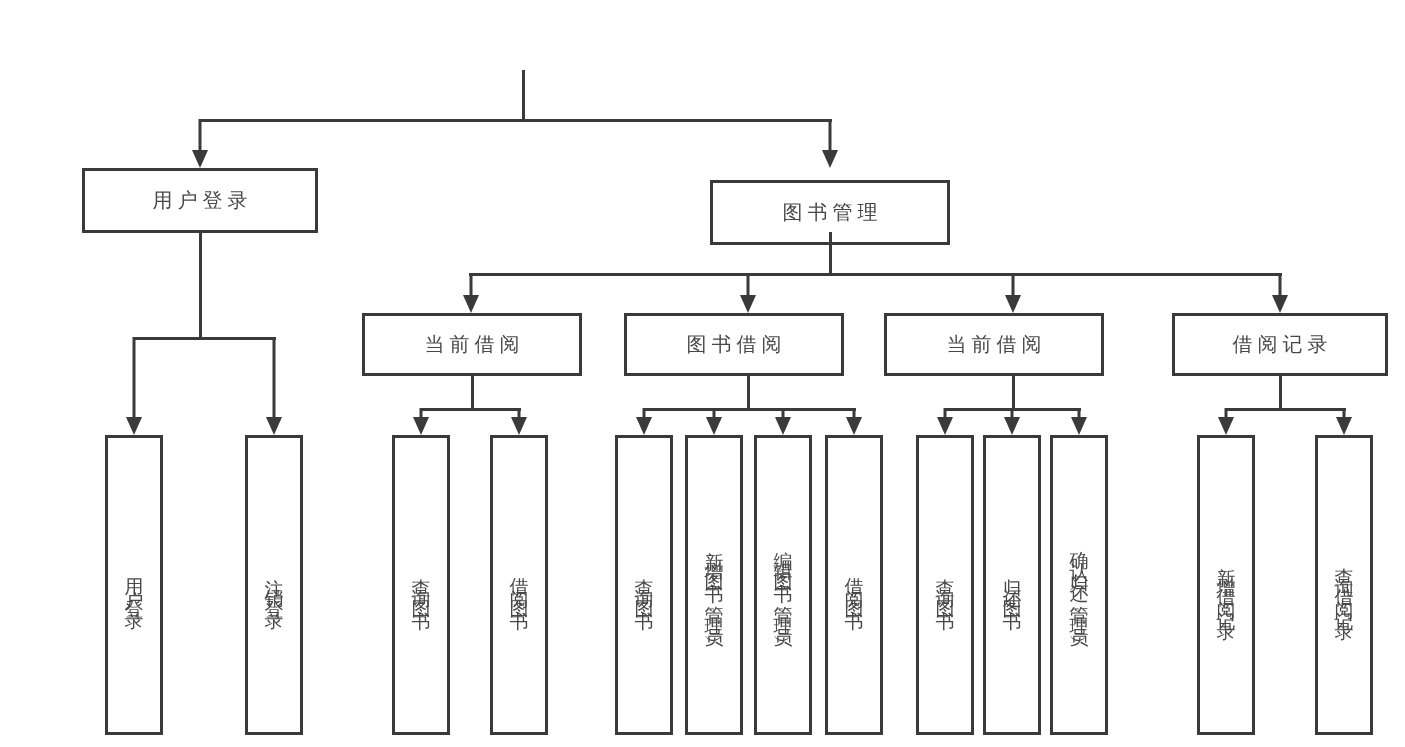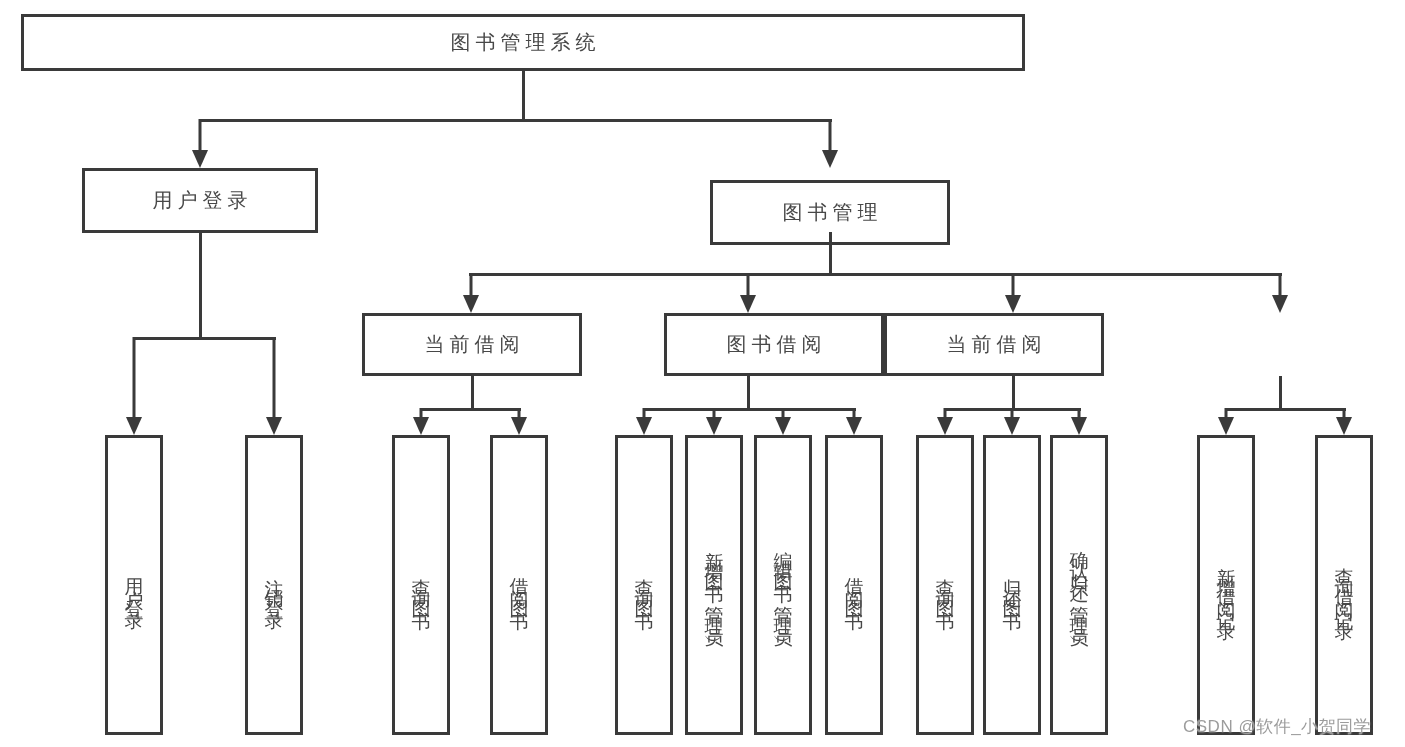--- a/index.html
+++ b/index.html
@@ -75,21 +75,20 @@
     letter-spacing: 0.5px;
     white-space: nowrap;
     text-shadow: 0 0 2px #ffffff;
   }
 </style>
 </head>
 <body>
 
 <div id="stage">
 
-  <div class="node nh" style="left:21px;top:14px;width:1004px;height:57px">图书管理系统</div>
 
   <div class="vline" style="left:521.5px;top:70px;height:49px"></div>
   <div class="hline" style="left:198.5px;top:119px;width:633px"></div>
   <div class="drop" style="left:192px;top:119px;height:49px"></div>
   <div class="drop" style="left:822px;top:119px;height:49px"></div>
 
   <div class="node nh" style="left:82px;top:168px;width:236px;height:65px">用户登录</div>
   <div class="node nh" style="left:710px;top:180px;width:240px;height:65px">图书管理</div>
 
   <div class="vline" style="left:198.5px;top:232px;height:108px"></div>
@@ -98,22 +97,23 @@
   <div class="drop" style="left:266px;top:337px;height:98px"></div>
 
   <div class="vline" style="left:828.5px;top:232px;height:44px"></div>
   <div class="hline" style="left:468.5px;top:273px;width:813px"></div>
   <div class="drop" style="left:463px;top:273px;height:40px"></div>
   <div class="drop" style="left:740px;top:273px;height:40px"></div>
   <div class="drop" style="left:1005px;top:273px;height:40px"></div>
   <div class="drop" style="left:1272px;top:273px;height:40px"></div>
 
   <div class="node nh" style="left:362px;top:313px;width:220px;height:63px">当前借阅</div>
-  <div class="node nh" style="left:664px;top:313px;width:220px;height:63px">图书借阅</div>
+  <div class="node nh" style="left:624px;top:313px;width:220px;height:63px">图书借阅</div>
   <div class="node nh" style="left:884px;top:313px;width:220px;height:63px">当前借阅</div>
+  <div class="node nh" style="left:1172px;top:313px;width:216px;height:63px">借阅记录</div>
 
   <div class="vline" style="left:470.5px;top:376px;height:35px"></div>
   <div class="vline" style="left:746.5px;top:376px;height:35px"></div>
   <div class="vline" style="left:1011.5px;top:376px;height:35px"></div>
   <div class="vline" style="left:1278.5px;top:376px;height:35px"></div>
 
   <div class="hline" style="left:419.5px;top:408px;width:101px"></div>
   <div class="hline" style="left:642.5px;top:408px;width:213px"></div>
   <div class="hline" style="left:943.5px;top:408px;width:137px"></div>
   <div class="hline" style="left:1224.5px;top:408px;width:121px"></div>
@@ -141,15 +141,14 @@
   <div class="node nv" style="left:754px;top:435px;width:58px;height:300px">编辑图书（管理员）</div>
   <div class="node nv" style="left:825px;top:435px;width:58px;height:300px">借阅图书</div>
 
   <div class="node nv" style="left:916px;top:435px;width:58px;height:300px">查询图书</div>
   <div class="node nv" style="left:983px;top:435px;width:58px;height:300px">归还图书</div>
   <div class="node nv" style="left:1050px;top:435px;width:58px;height:300px">确认归还（管理员）</div>
 
   <div class="node nv" style="left:1197px;top:435px;width:58px;height:300px">新增借阅记录</div>
   <div class="node nv" style="left:1315px;top:435px;width:58px;height:300px">查询借阅记录</div>
 
-  <div class="watermark">CSDN @软件_小贺同学</div>
 
 </div>
 
 </body></html>

